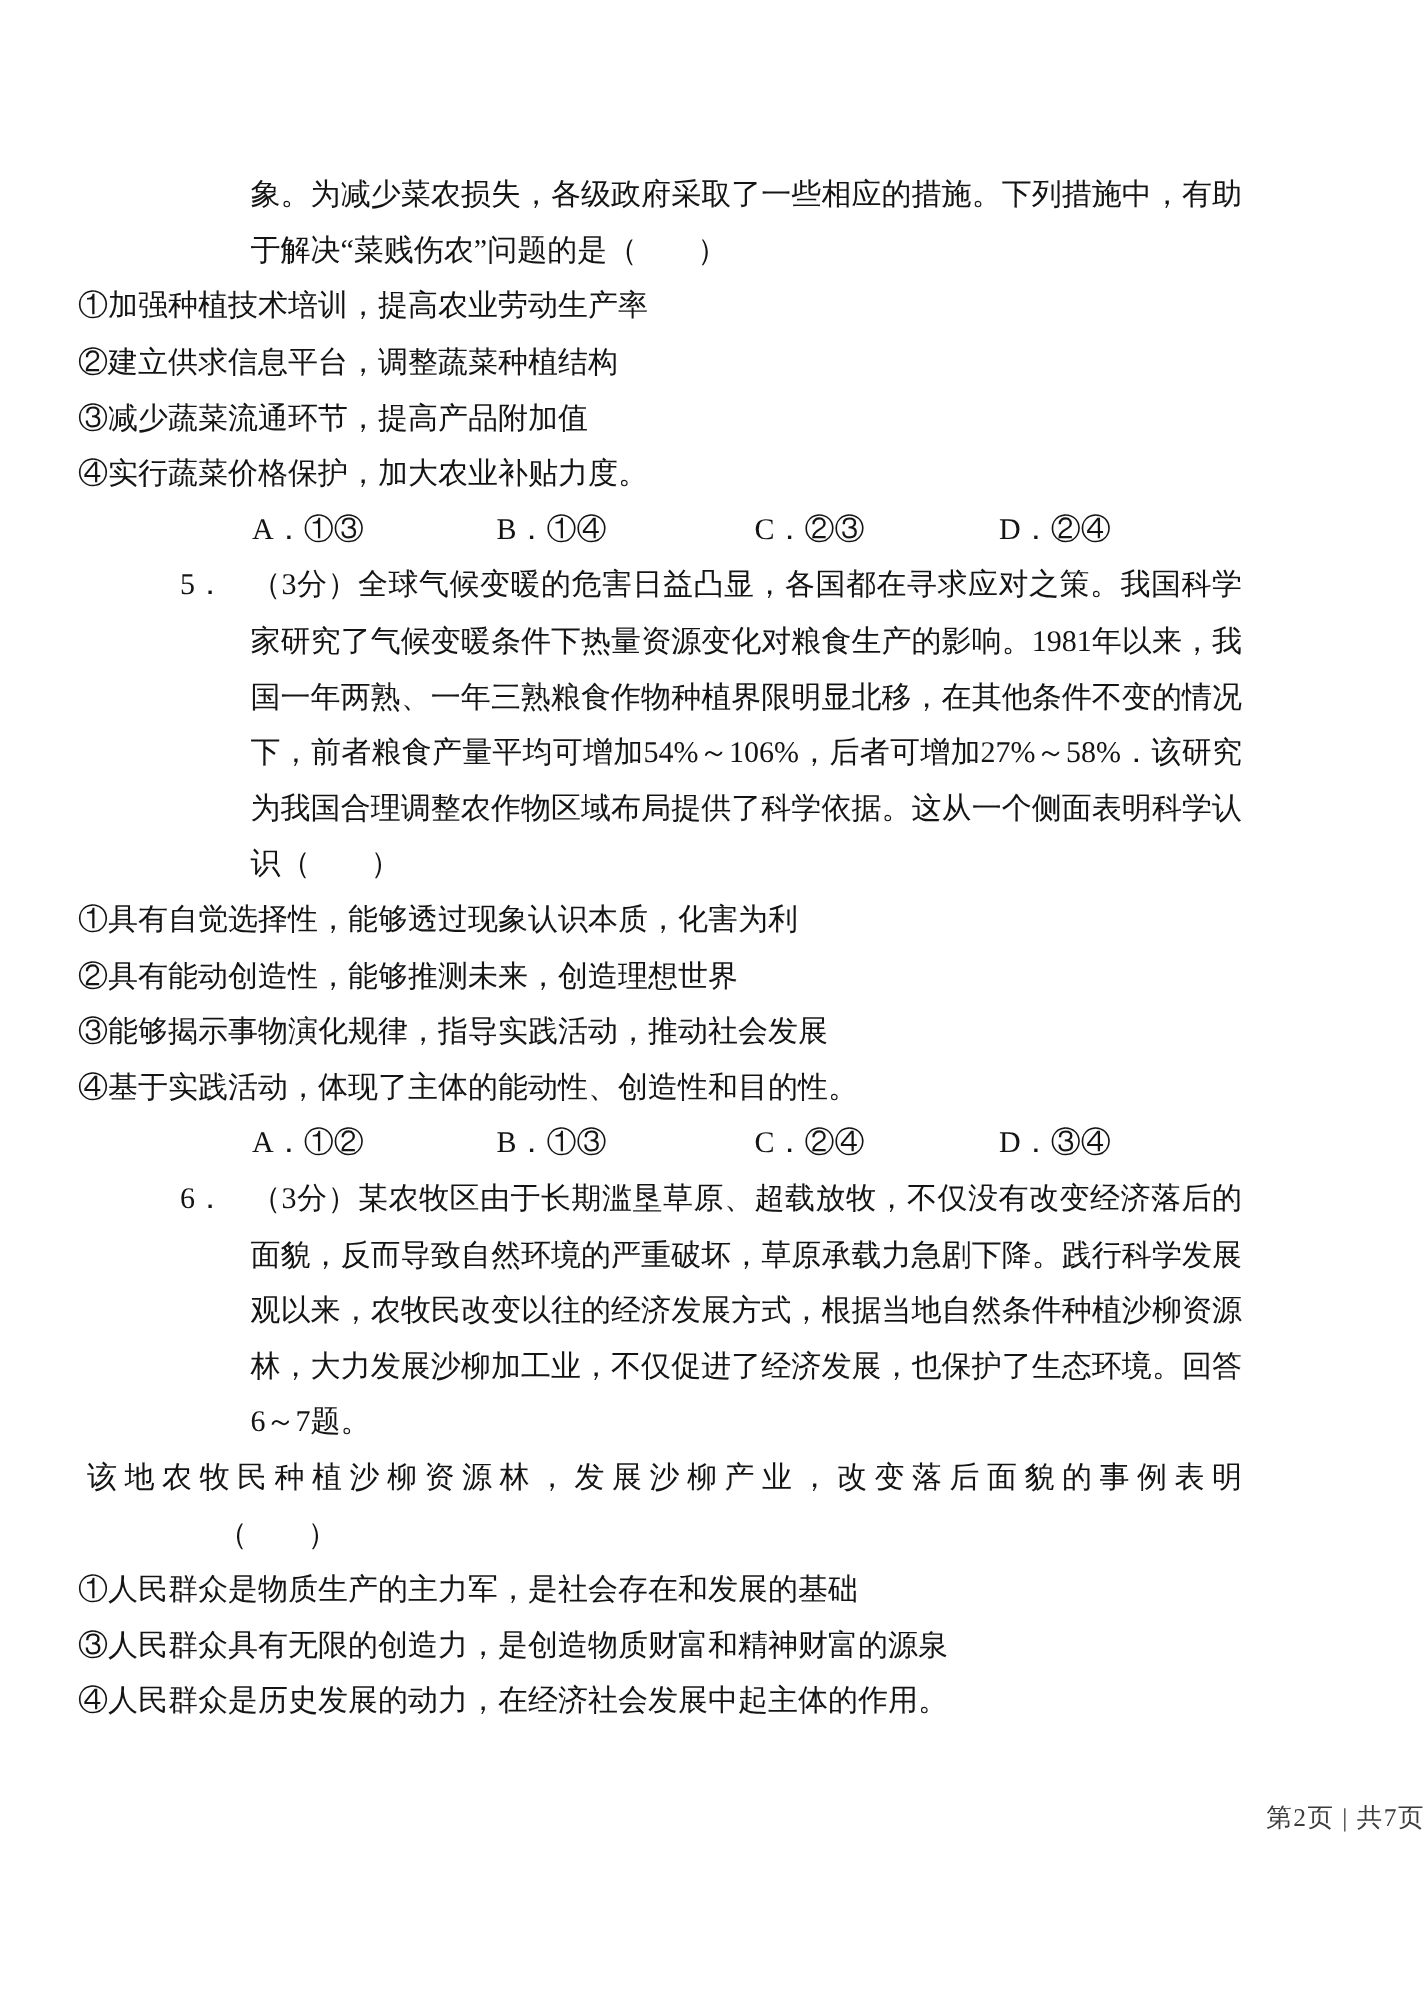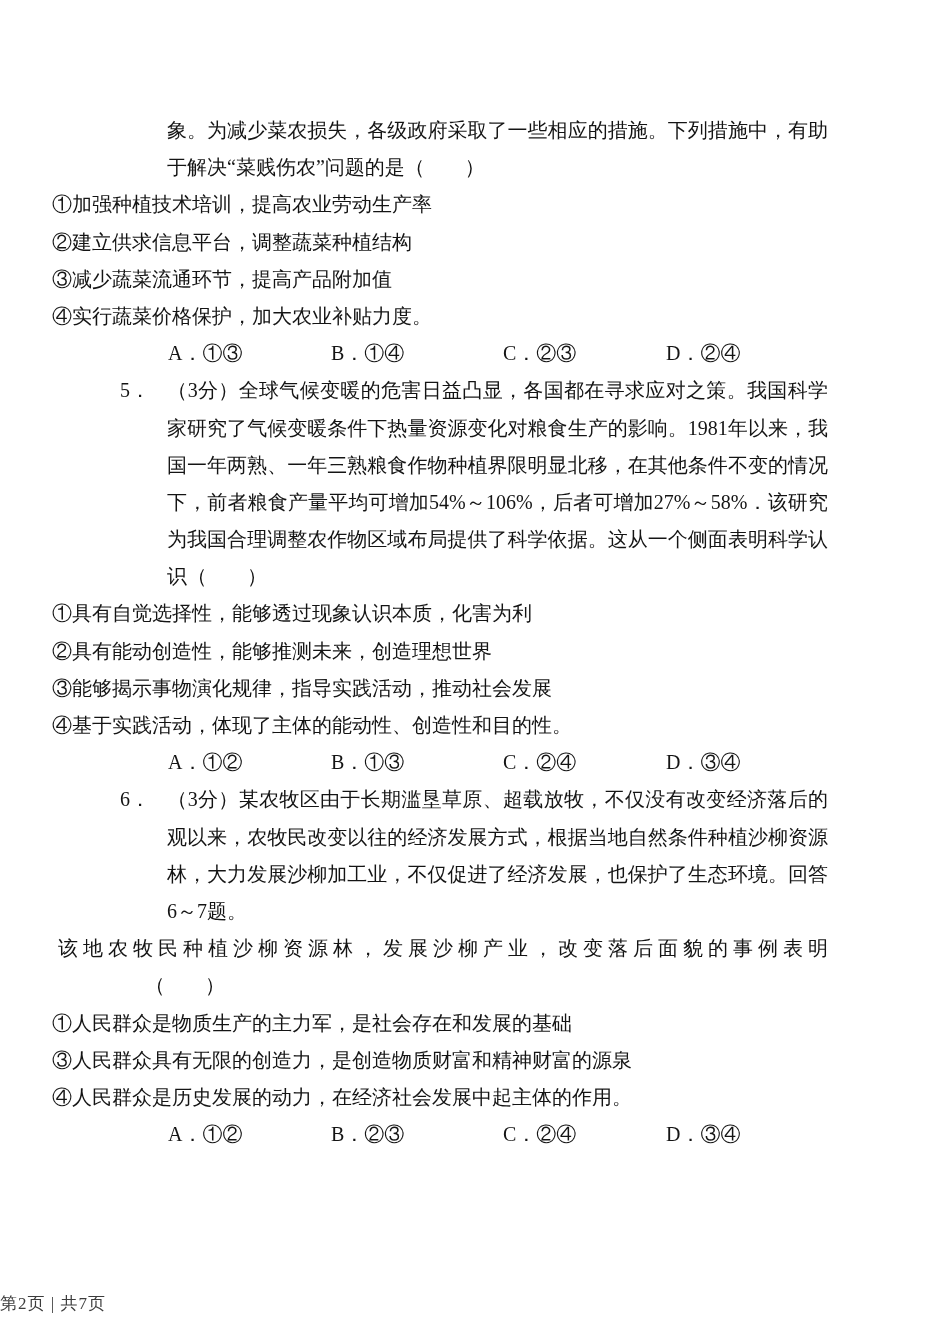--- a/index.html
+++ b/index.html
@@ -24,24 +24,24 @@
   .l-para  { padding-left: 58px; }
   .l-paren { padding-left: 145px; }
   .just.l-hang, .just.l-qnum, .just.l-para { padding-right: 122px; }
   .qno { display: inline-block; width: 47px; text-align-last: left; }
   .opt { display: inline-block; text-align-last: left; }
   .opt-a { width: 163px; }
   .opt-b { width: 172px; }
   .opt-c { width: 163px; }
   .footer {
     position: absolute;
-    top: 1292px;
+    top: 1200px;
     left: 0;
     width: 950px;
-    text-align: left;
+    text-align: right;
     font-size: 17px;
     color: #3c3c3c;
     letter-spacing: 1px;
   }
 </style>
 </head>
 <body>
 
 <div class="page">
   <div class="doc">
@@ -69,31 +69,29 @@
       <div class="line l-item">②具有能动创造性，能够推测未来，创造理想世界</div>
       <div class="line l-item">③能够揭示事物演化规律，指导实践活动，推动社会发展</div>
       <div class="line l-item">④基于实践活动，体现了主体的能动性、创造性和目的性。</div>
       <div class="line l-opts">
         <span class="opt opt-a">A．①②</span><span class="opt opt-b">B．①③</span><span class="opt opt-c">C．②④</span><span class="opt">D．③④</span>
       </div>
     </section>
 
     <section>
       <div class="line l-qnum just"><span class="qno">6．</span><span>（3分）某农牧区由于长期滥垦草原、超载放牧，不仅没有改变经济落后的</span></div>
+      <div class="line l-hang just">面貌，反而导致自然环境的严重破坏，草原承载力急剧下降。践行科学发展</div>
       <div class="line l-hang just">观以来，农牧民改变以往的经济发展方式，根据当地自然条件种植沙柳资源</div>
       <div class="line l-hang just">林，大力发展沙柳加工业，不仅促进了经济发展，也保护了生态环境。回答</div>
       <div class="line l-hang">6～7题。</div>
       <div class="line l-para just">该地农牧民种植沙柳资源林，发展沙柳产业，改变落后面貌的事例表明</div>
       <div class="line l-paren">（　　）</div>
       <div class="line l-item">①人民群众是物质生产的主力军，是社会存在和发展的基础</div>
       <div class="line l-item">③人民群众具有无限的创造力，是创造物质财富和精神财富的源泉</div>
       <div class="line l-item">④人民群众是历史发展的动力，在经济社会发展中起主体的作用。</div>
-      <div class="line l-opts">
-        <span class="opt opt-a">A．①②</span><span class="opt opt-b">B．②③</span><span class="opt opt-c">C．②④</span><span class="opt">D．③④</span>
-      </div>
     </section>
 
   </div>
 
   <div class="footer">
     <span>第2页 | 共7页</span>
   </div>
 </div>
 
 </body></html>

